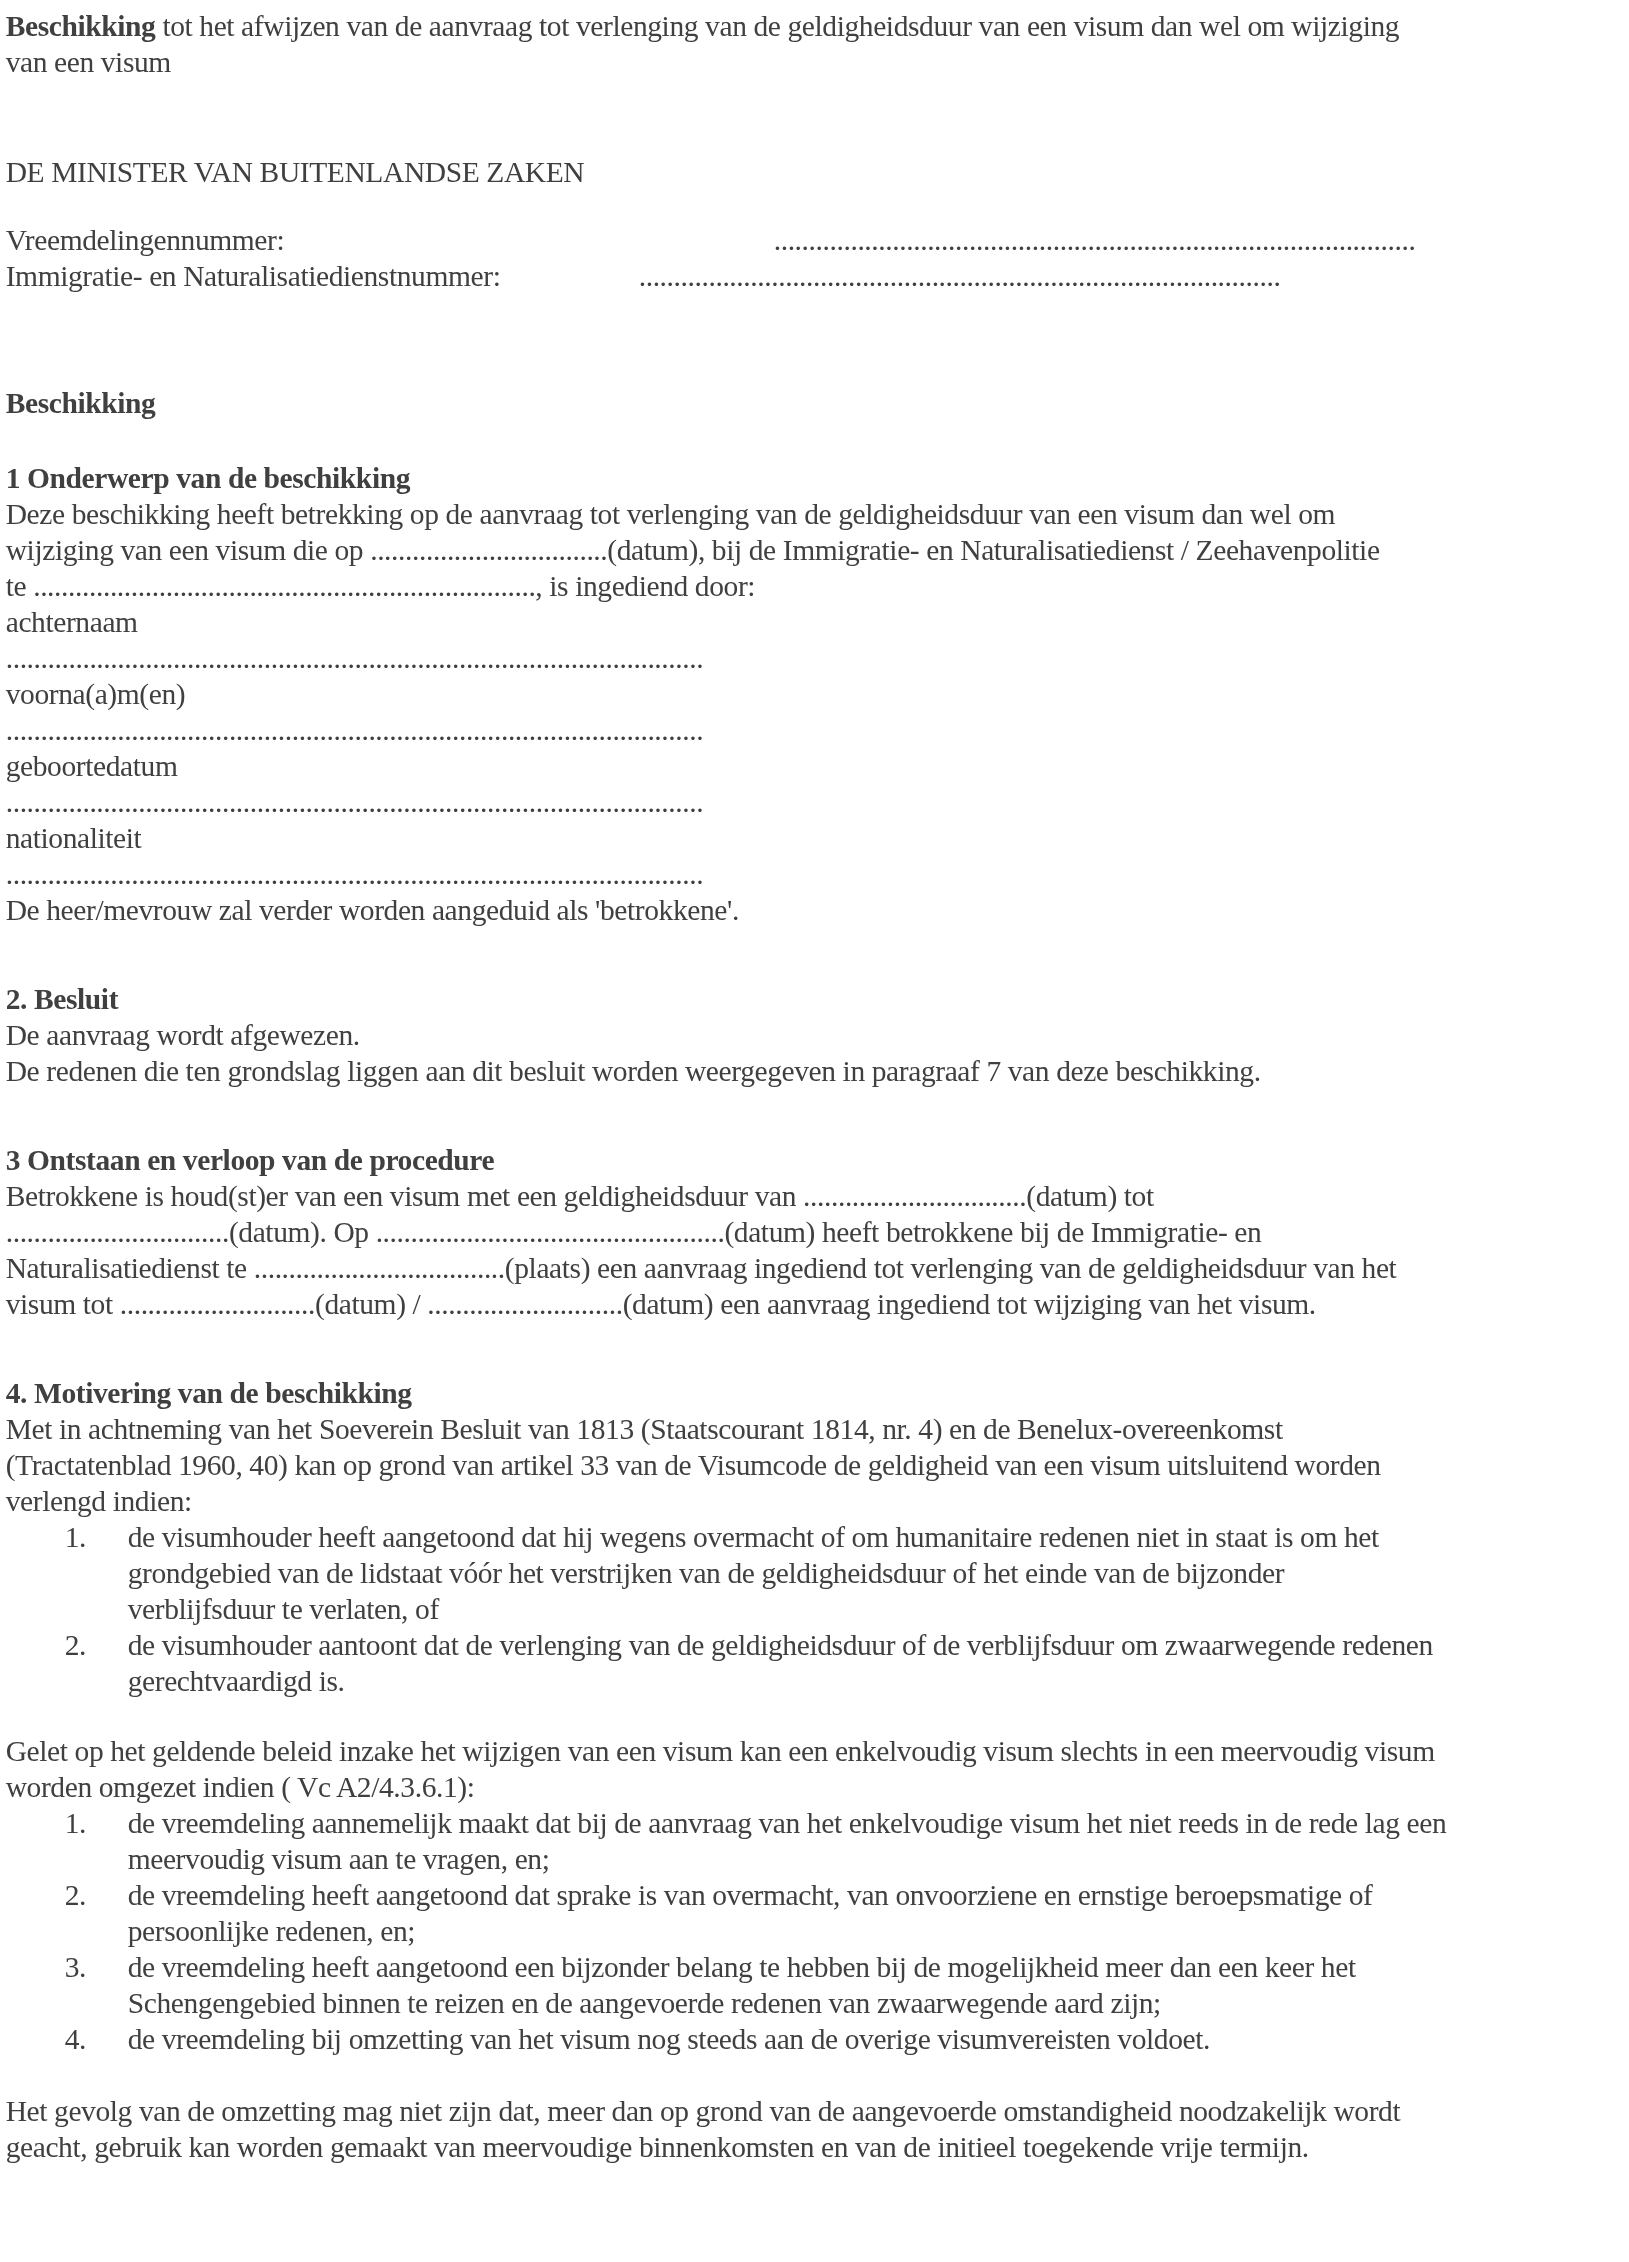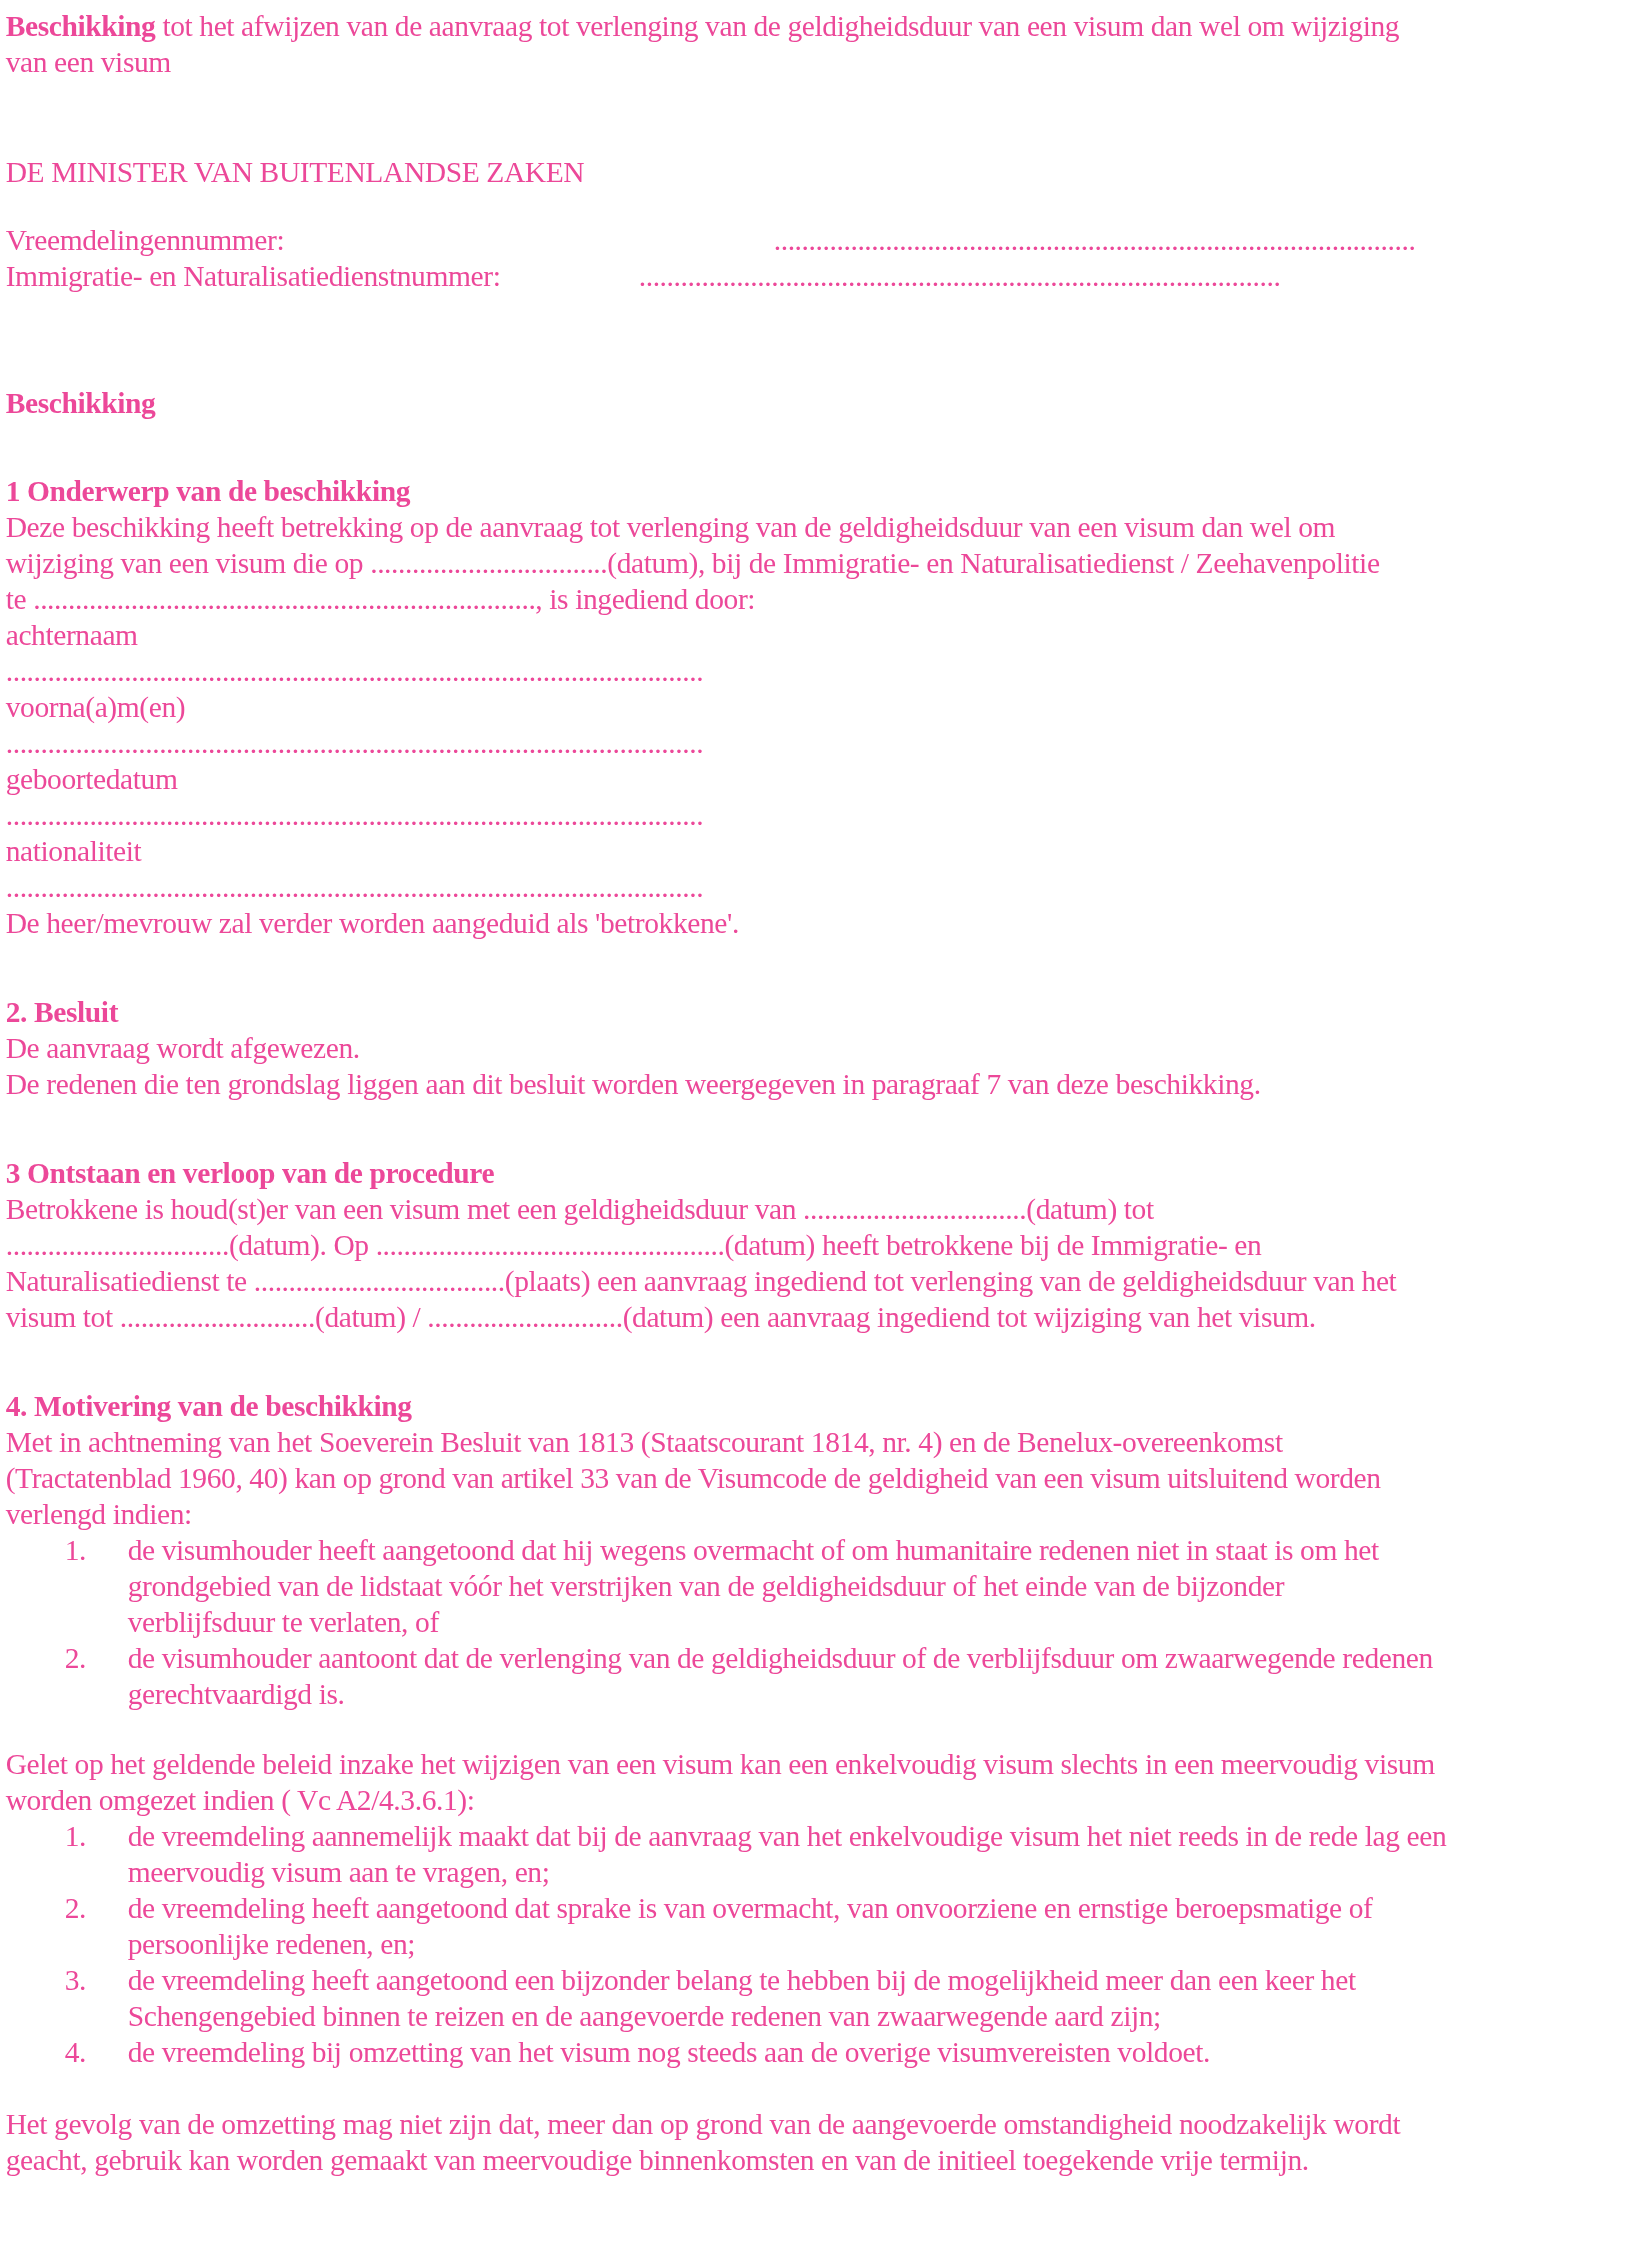--- a/index.html
+++ b/index.html
@@ -7,21 +7,21 @@
     padding: 0;
     background: #ffffff;
   }
   .doc {
     position: relative;
     width: 1629px;
     min-height: 2263px;
     box-sizing: border-box;
     padding: 7.6px 9.5px 9.5px 5.7px;
     background: #ffffff;
-    color: #ec4899;
+    color: #404040;
     font-family: "Liberation Serif", "DejaVu Serif", serif;
     font-size: 29.5px;
     line-height: 36px;
     letter-spacing: -0.4px;
   }
   .para, .title {
     margin: 0;
     white-space: pre-line;
   }
   .b { font-weight: bold; }
@@ -39,21 +39,21 @@
   .docheading {
     margin: 91px 0 0 0;
     font-weight: bold;
   }
   .shead {
     margin: 0;
     font-size: 29.5px;
     font-weight: bold;
     line-height: 36px;
   }
-  .mt60 { margin-top: 52px; }
+  .mt60 { margin-top: 39px; }
   .mt56 { margin-top: 53px; }
   .mt76 { margin-top: 72px; }
   .mt40 { margin-top: 38px; }
   .mt38 { margin-top: 36px; }
   .mt36 { margin-top: 34px; }
   .fields { margin: 0; }
   .fieldrow { display: flex; align-items: baseline; flex-direction: column; }
   .fieldlabel { flex: 0 0 auto; width: 380px; }
   .nlist { margin: 0; }
   .li {

